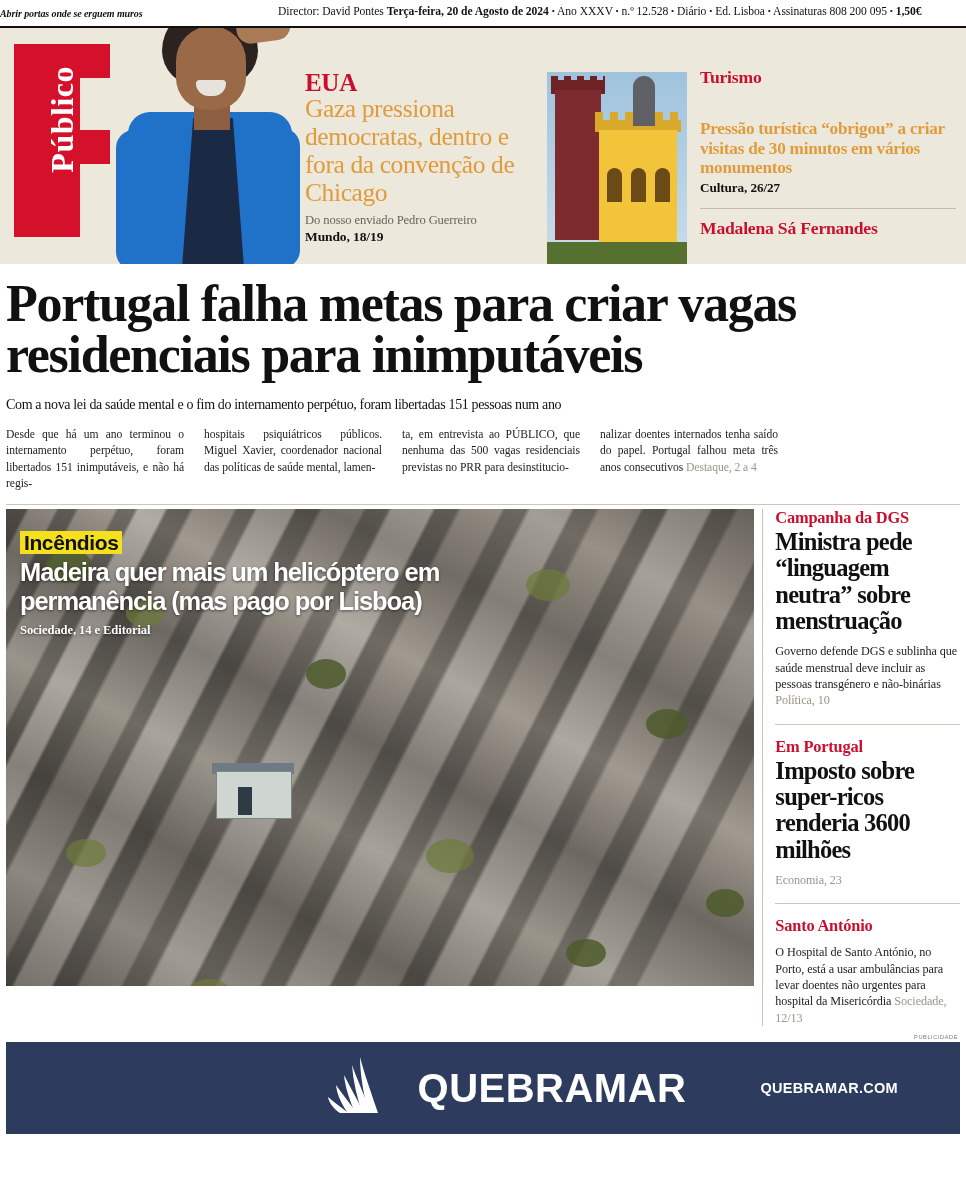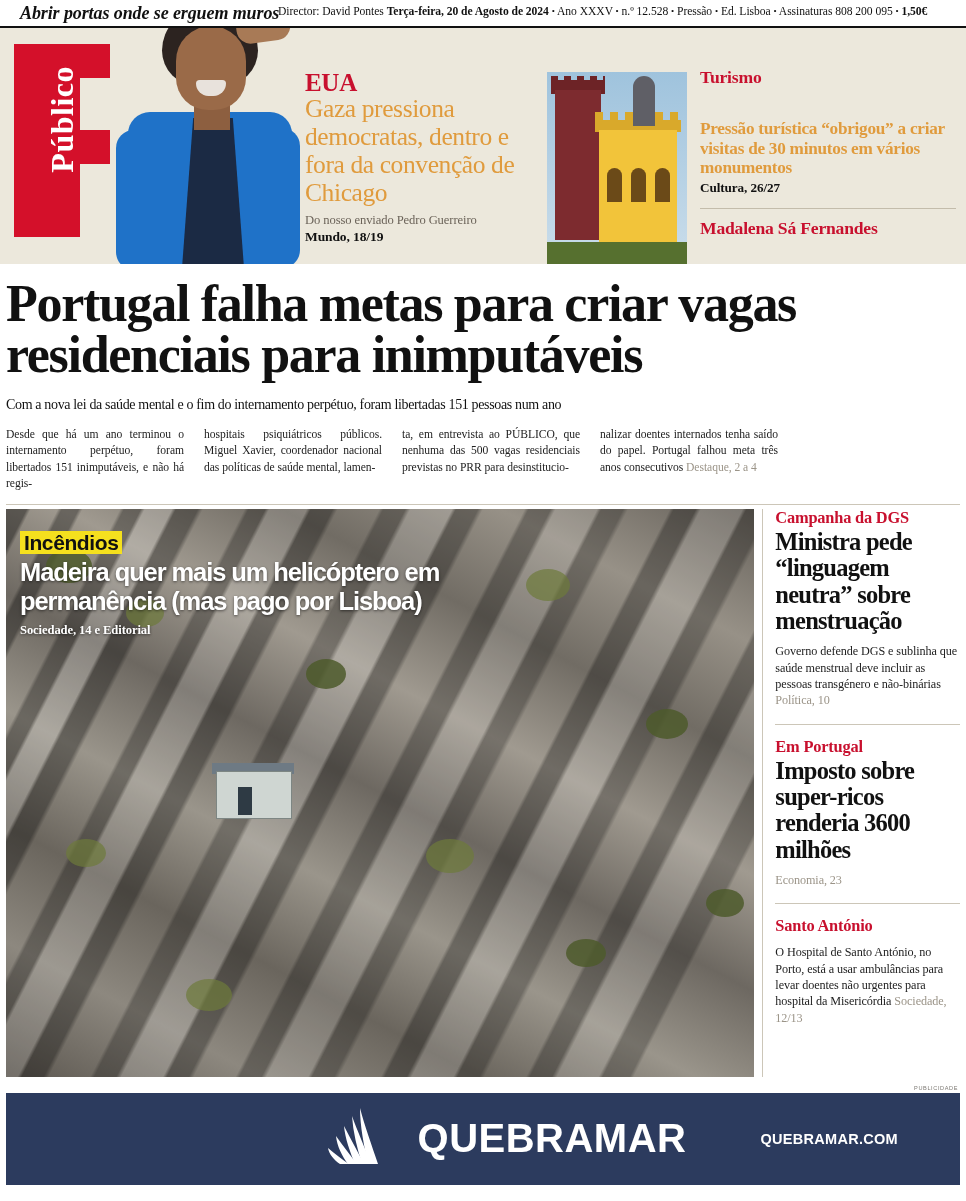--- a/index.html
+++ b/index.html
@@ -1,22 +1,22 @@
 <!DOCTYPE html>
 <html><head>
 <meta charset="utf-8">
 <style>
   html,body{margin:0;padding:0;background:#ffffff;}
   body{width:966px;height:1201px;font-family:"Liberation Serif",serif;color:#111;overflow:hidden;position:relative;}
   .page{width:966px;height:1201px;position:relative;background:#fff;}
 
   
   .topbar{height:26px;display:flex;align-items:center;position:relative;background:#fff;}
-  .motto{font-family:"Liberation Serif",serif;font-style:italic;font-weight:bold;font-size:18px;
-         padding-left:20px;letter-spacing:-.1px;white-space:nowrap;z-index:3;color:#111;}
+  .motto{font-family:"Liberation Serif",serif;font-style:italic;font-weight:bold;font-size:10px;
+         padding-left:0;letter-spacing:-.1px;white-space:nowrap;z-index:3;color:#111;}
   .masthead-info{position:absolute;left:278px;top:5px;font-size:11.6px;white-space:nowrap;letter-spacing:-.05px;}
   .masthead-info .b{font-weight:bold;}
   .masthead-info .sep{font-size:9px;vertical-align:1px;}
 
   
   .header{position:relative;height:236px;background:#ece8dc;border-top:2px solid #111;overflow:hidden;}
 
   
   .logo{position:absolute;left:8px;top:10px;width:185px;height:205px;}
   .logo svg{display:block;}
@@ -73,21 +73,21 @@
   .lead-sub{font-size:14px;margin-top:16px;letter-spacing:-.35px;line-height:1.15;color:#111;}
 
   
   .cols{display:flex;gap:20px;margin-top:14px;padding:0 6px;}
   .col{width:178px;font-size:11.6px;line-height:1.42;text-align:justify;letter-spacing:-.05px;color:#222;}
   .col .ref{color:#9b9488;}
   .rule-thin{border:0;border-top:1px solid #ccc6b8;margin:11px 6px 0 6px;}
 
   
   .lower{display:flex;gap:0;padding:0 6px;margin-top:4px;}
-  .photo-wrap{position:relative;width:770px;height:568px;overflow:hidden;background:#6f6a63;}
+  .photo-wrap{position:relative;width:770px;height:477px;overflow:hidden;background:#6f6a63;}
 
   .burn{position:absolute;inset:0;
     background:
       linear-gradient(117deg, rgba(0,0,0,.40) 0 2%, rgba(255,255,255,0) 2.4% 5%, rgba(0,0,0,.34) 5.4% 7%, rgba(255,255,255,0) 7.4% 11%,
                               rgba(0,0,0,.30) 11.4% 13%, rgba(255,255,255,.18) 13.4% 16%, rgba(0,0,0,.34) 16.4% 18.5%, rgba(255,255,255,0) 19% 23%,
                               rgba(0,0,0,.28) 23.4% 25%, rgba(255,255,255,.14) 25.4% 29%, rgba(0,0,0,.32) 29.4% 31.5%, rgba(255,255,255,0) 32% 36%,
                               rgba(0,0,0,.26) 36.4% 38.5%, rgba(255,255,255,.16) 39% 43%, rgba(0,0,0,.30) 43.4% 45.5%, rgba(255,255,255,0) 46% 50%,
                               rgba(0,0,0,.28) 50.4% 52.5%, rgba(255,255,255,.12) 53% 57%, rgba(0,0,0,.26) 57.4% 59.5%, rgba(255,255,255,0) 60% 64%,
                               rgba(0,0,0,.30) 64.4% 66.5%, rgba(255,255,255,.14) 67% 71%, rgba(0,0,0,.26) 71.4% 73.5%, rgba(255,255,255,0) 74% 78%,
                               rgba(0,0,0,.28) 78.4% 80.5%, rgba(255,255,255,.12) 81% 85%, rgba(0,0,0,.24) 85.4% 88%, rgba(255,255,255,0) 88.4% 100%),
@@ -133,21 +133,21 @@
   <div class="topbar">
     <div class="motto">Abrir portas onde se erguem muros</div>
     <div class="masthead-info">
       <span>Director: David Pontes</span>
       <span class="b">Terça-feira, 20 de Agosto de 2024</span>
       <span class="sep">•</span>
       <span>Ano XXXV</span>
       <span class="sep">•</span>
       <span>n.º 12.528</span>
       <span class="sep">•</span>
-      <span>Pressão</span>
+      <span>Diário</span>
       <span class="sep">•</span>
       <span>Ed. Lisboa</span>
       <span class="sep">•</span>
       <span>Assinaturas 808 200 095</span>
       <span class="sep">•</span>
       <span class="b">1,50€</span>
     </div>
   </div>
 
   <div class="header">

